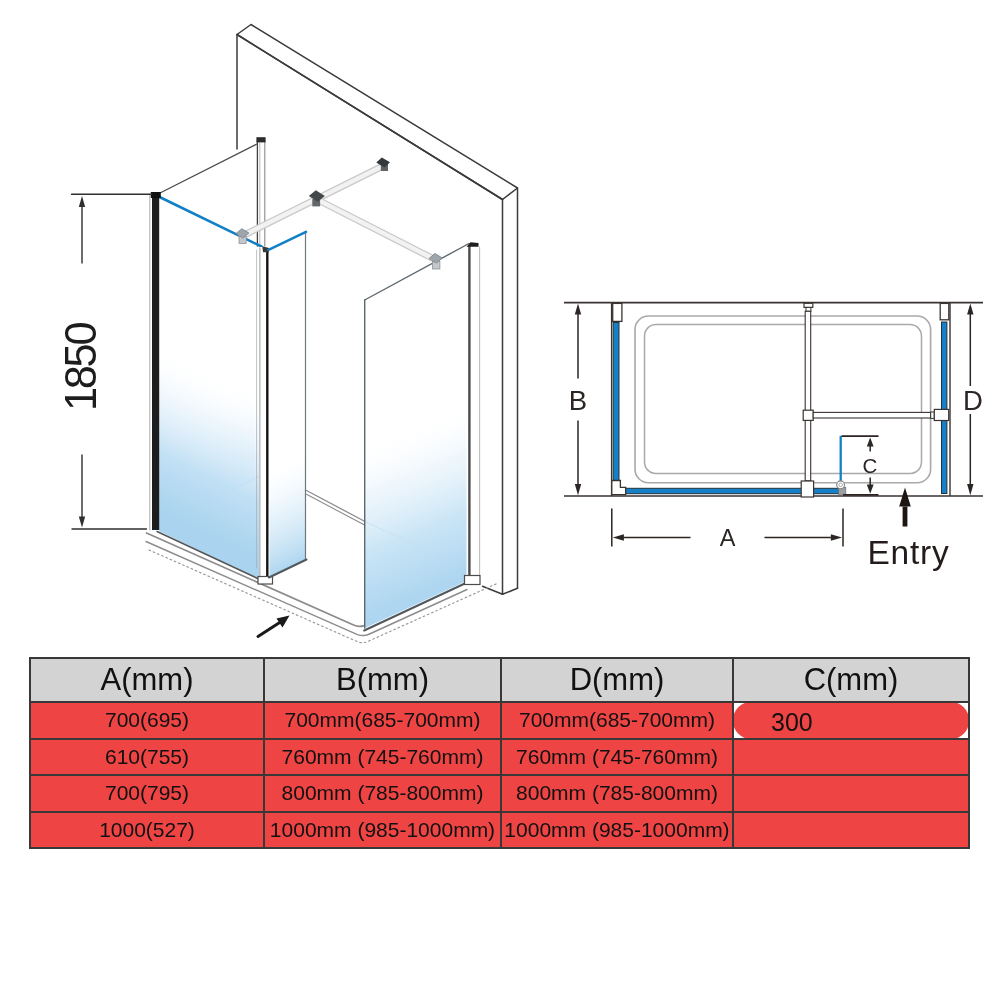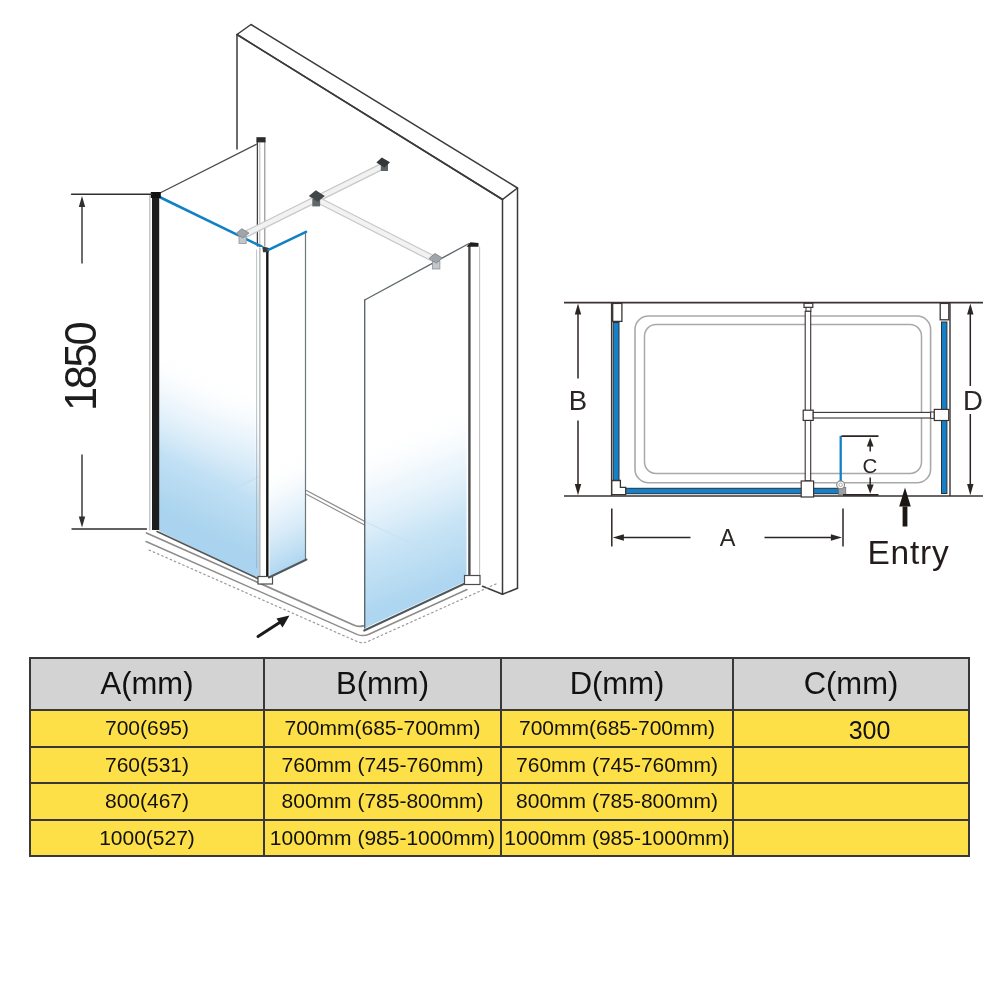--- a/index.html
+++ b/index.html
@@ -1,22 +1,22 @@
 <!DOCTYPE html>
 <html><head>
 <meta charset="utf-8">
 <style>
   html,body{margin:0;padding:0;width:1001px;height:1001px;background:#ffffff;overflow:hidden;}
   *{box-sizing:border-box;}
   #stage{position:relative;width:1001px;height:1001px;font-family:"Liberation Sans",sans-serif;}
   svg{position:absolute;left:0;top:0;}
   table{border-collapse:collapse;position:absolute;left:29px;top:657px;table-layout:fixed;}
   td{border:2px solid #383838;text-align:center;vertical-align:middle;padding:0;color:#111;}
-  tr.hd td{background:#d3d3d3;font-size:31px;height:52px;}
-  tr.r td{height:36.6px;font-size:21px;background:#fde047;}
+  tr.hd td{background:#d3d3d3;font-size:31px;height:44px;}
+  tr.r td{height:36.6px;font-size:21px;background:#ef4444;}
   td.ca{font-size:25px;}
 </style>
 </head>
 <body>
 <div id="stage">
 <svg width="1001" height="1001" viewBox="0 0 1001 1001">
   <defs>
     <linearGradient id="gA" x1="250" y1="390" x2="185" y2="523.9" gradientUnits="userSpaceOnUse">
       <stop offset="0" stop-color="#ffffff" stop-opacity="0"></stop>
       <stop offset="0.3" stop-color="#e0effa" stop-opacity="0.55"></stop>
@@ -210,30 +210,30 @@
         <tr class="hd">
           <td>A(mm)</td>
           <td>B(mm)</td>
           <td>D(mm)</td>
           <td>C(mm)</td>
         </tr>
   <tr class="r">
           <td class="ca">700(695)</td>
           <td>700mm(685-700mm)</td>
           <td>700mm(685-700mm)</td>
-          <td style="text-align:center;padding-left:37px;font-size:25px;"><span style="position:relative;top:2px;">300</span></td>
-        </tr>
-  <tr class="r">
-          <td class="ca">760(531)</td>
+          <td style="text-align:left;padding-left:37px;font-size:25px;border-radius:18px;"><span style="position:relative;top:2px;">300</span></td>
+        </tr>
+  <tr class="r">
+          <td class="ca">610(755)</td>
           <td>760mm (745-760mm)</td>
           <td>760mm (745-760mm)</td>
           <td></td>
         </tr>
   <tr class="r">
-          <td class="ca">800(467)</td>
+          <td class="ca">700(795)</td>
           <td>800mm (785-800mm)</td>
           <td>800mm (785-800mm)</td>
           <td></td>
         </tr>
   <tr class="r">
           <td class="ca">1000(527)</td>
           <td>1000mm (985-1000mm)</td>
           <td>1000mm (985-1000mm)</td>
           <td></td>
         </tr>

